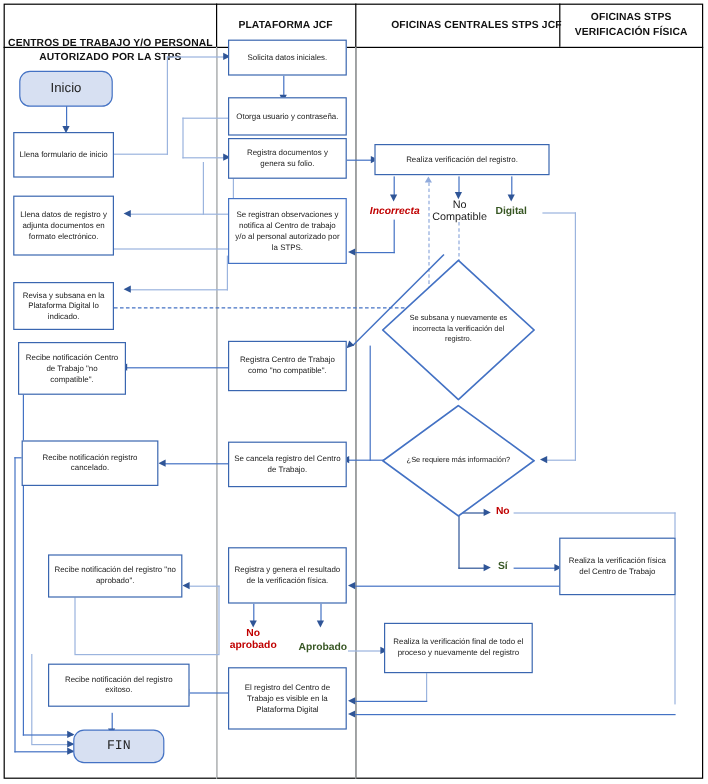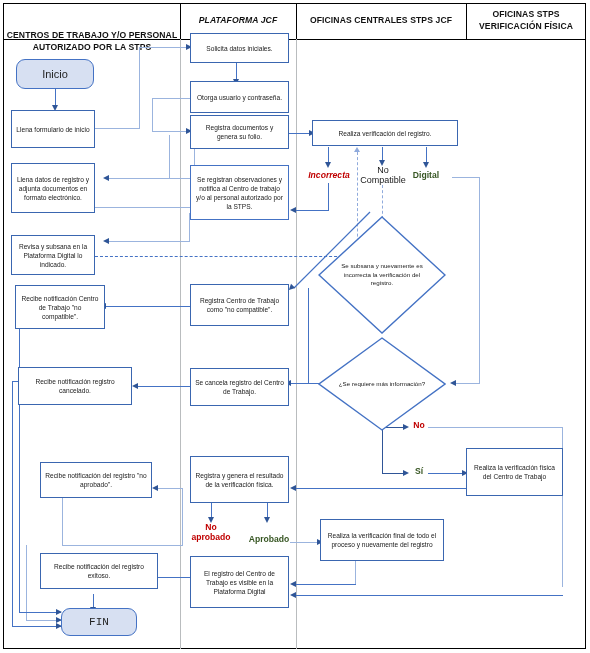--- a/index.html
+++ b/index.html
@@ -43,22 +43,22 @@
 
   <div id="frame"></div>
   <div class="hdr-rule"></div>
   <div class="vdiv v1"></div>
   <div class="vdiv v2"></div>
   <div class="vdiv v3"></div>
   <div class="lane-light" style="left:180px"></div>
   <div class="lane-light" style="left:296px"></div>
 
   <div class="col-title" style="left:6px;top:8px;width:172px;margin-top:21px;">CENTROS DE TRABAJO Y/O PERSONAL AUTORIZADO POR LA STPS</div>
-  <div class="col-title" style="left:182px;top:14px;width:112px;font-style:italic;">PLATAFORMA JCF</div>
-  <div class="col-title" style="left:298px;top:14px;width:166px;">OFICINAS CENTRALES STPS JCF</div>
+  <div class="col-title" style="left:182px;top:14px;width:112px;">PLATAFORMA JCF</div>
+  <div class="col-title" style="left:298px;top:14px;width:166px;padding-left:16px;">OFICINAS CENTRALES STPS JCF</div>
   <div class="col-title" style="left:468px;top:8px;width:116px;">OFICINAS STPS VERIFICACIÓN FÍSICA</div>
 
   <div class="ln v" style="left:55px;top:88px;height:20px;"></div>
   <div class="arw d" style="left:51.5px;top:105px;"></div>
 
   <div class="ln h pale" style="left:95px;top:128px;width:45px;"></div>
   <div class="ln v pale" style="left:139px;top:47px;height:82px;"></div>
   <div class="ln h pale" style="left:139px;top:47px;width:50px;"></div>
   <div class="arw r" style="left:186px;top:43.5px;"></div>
 

